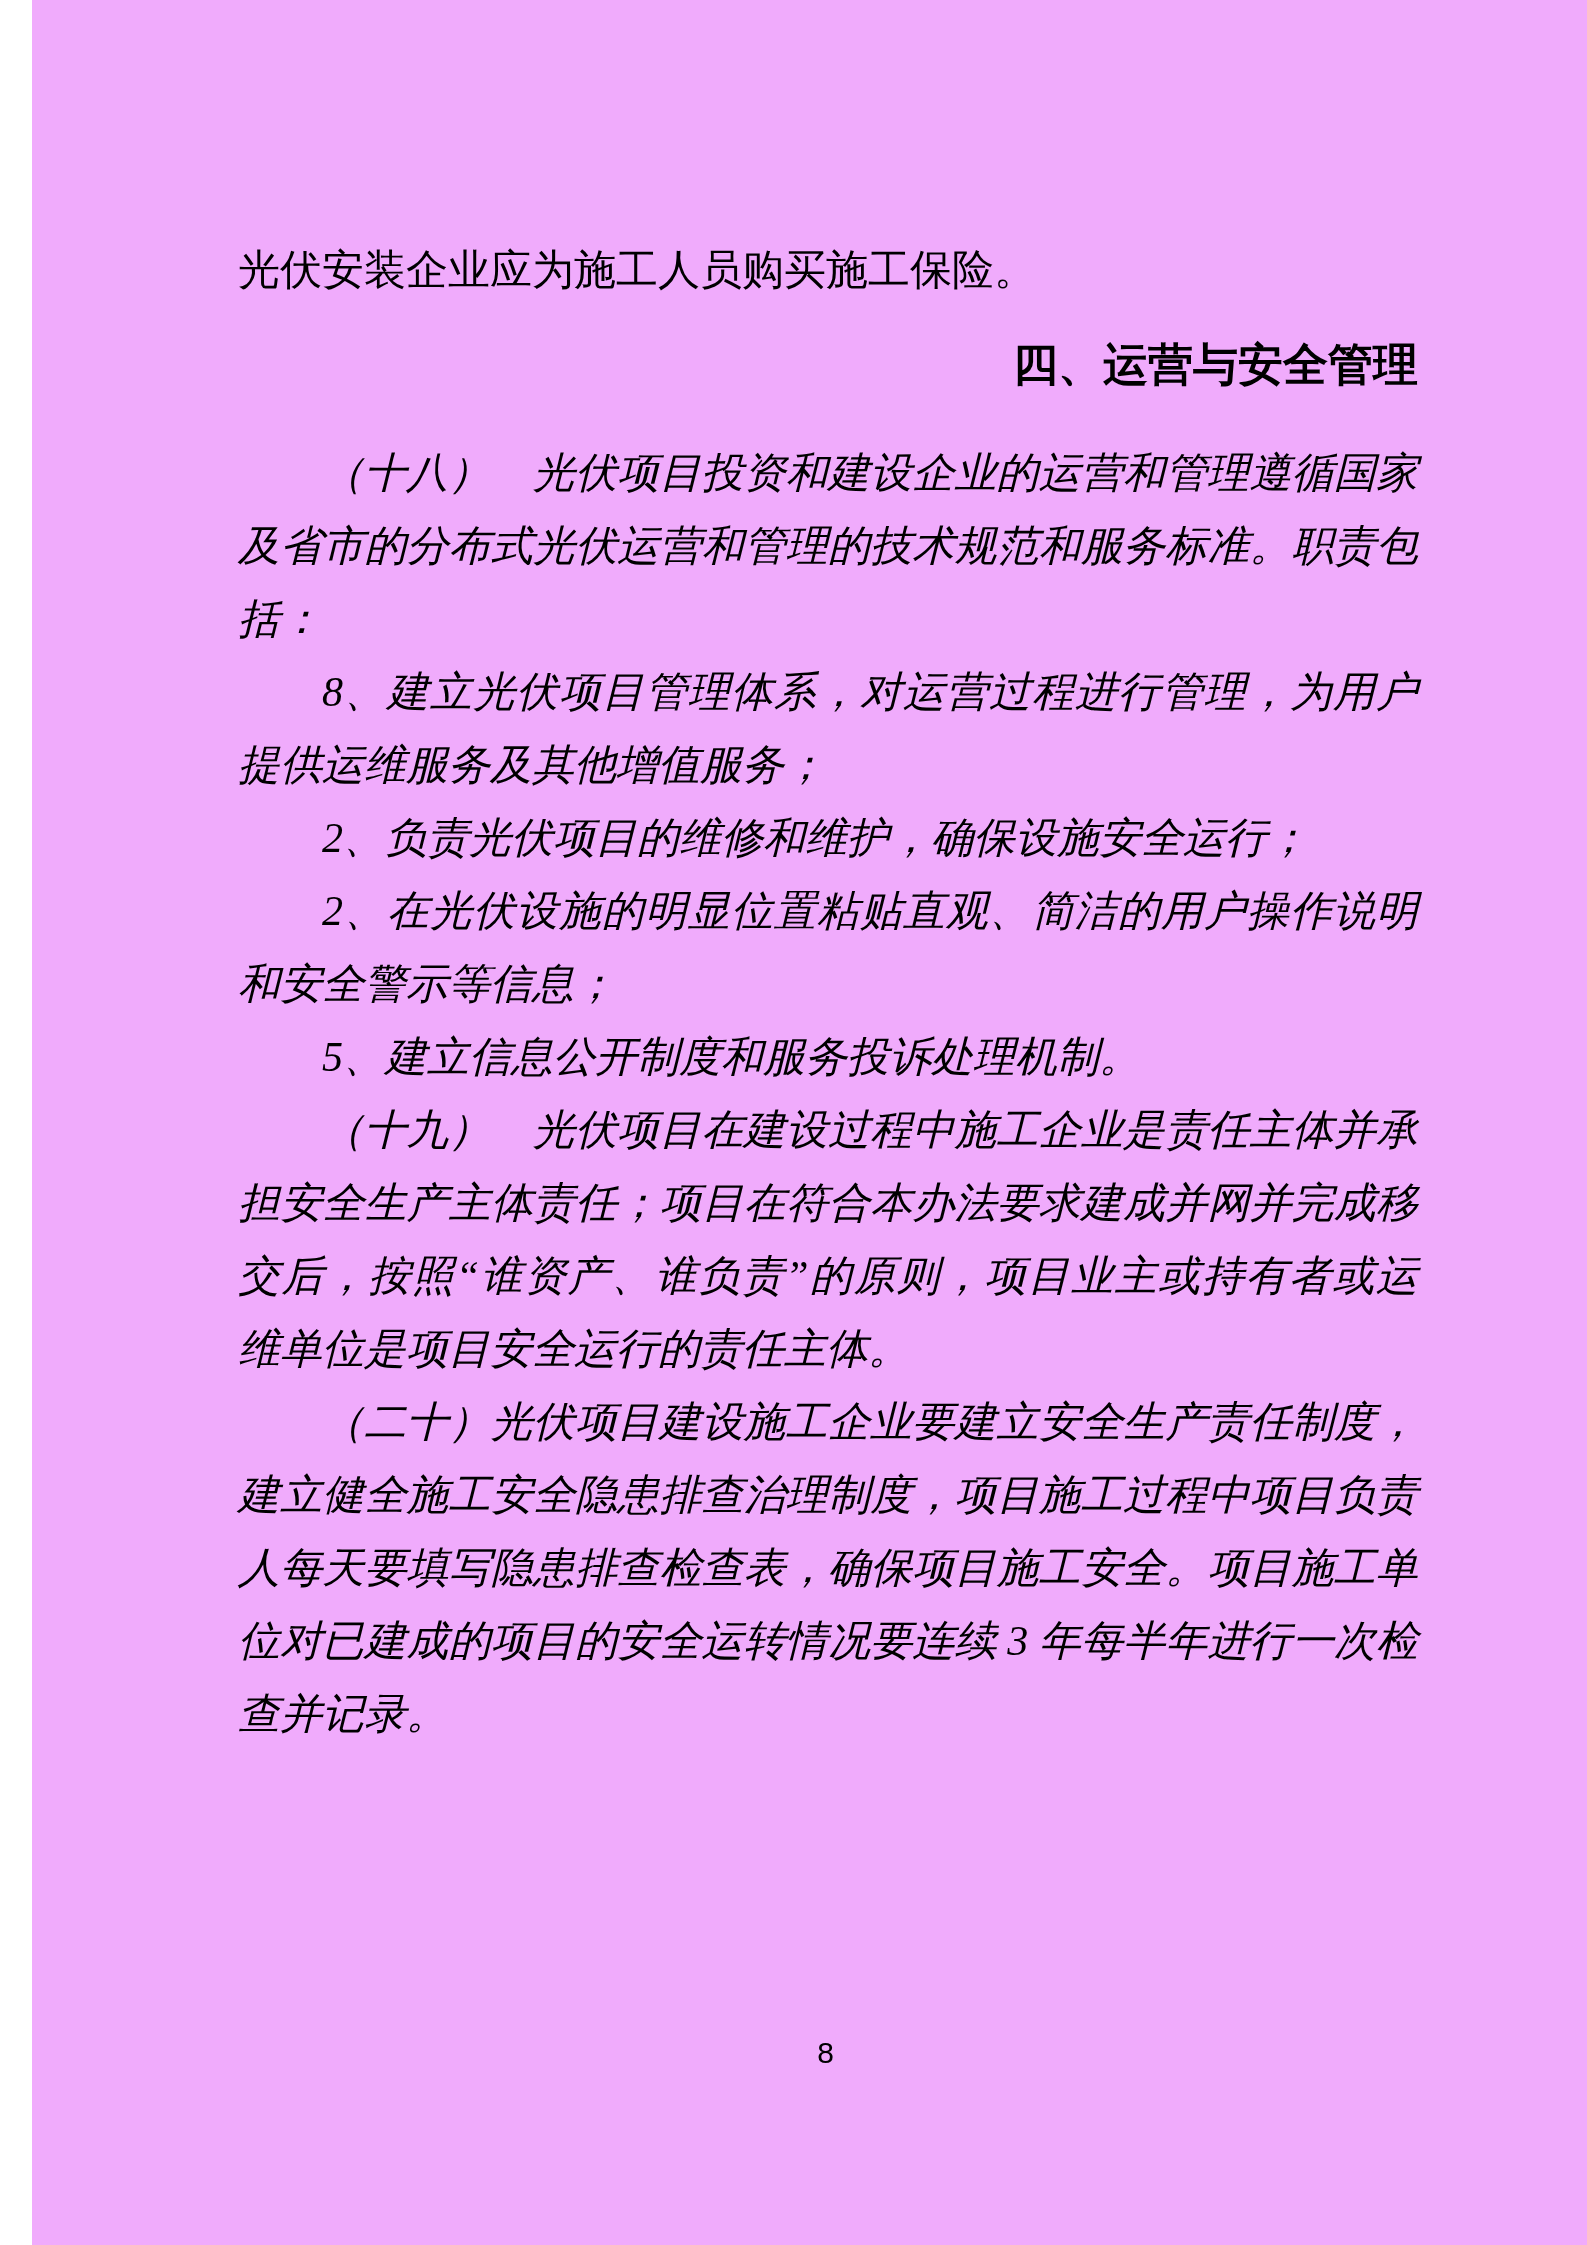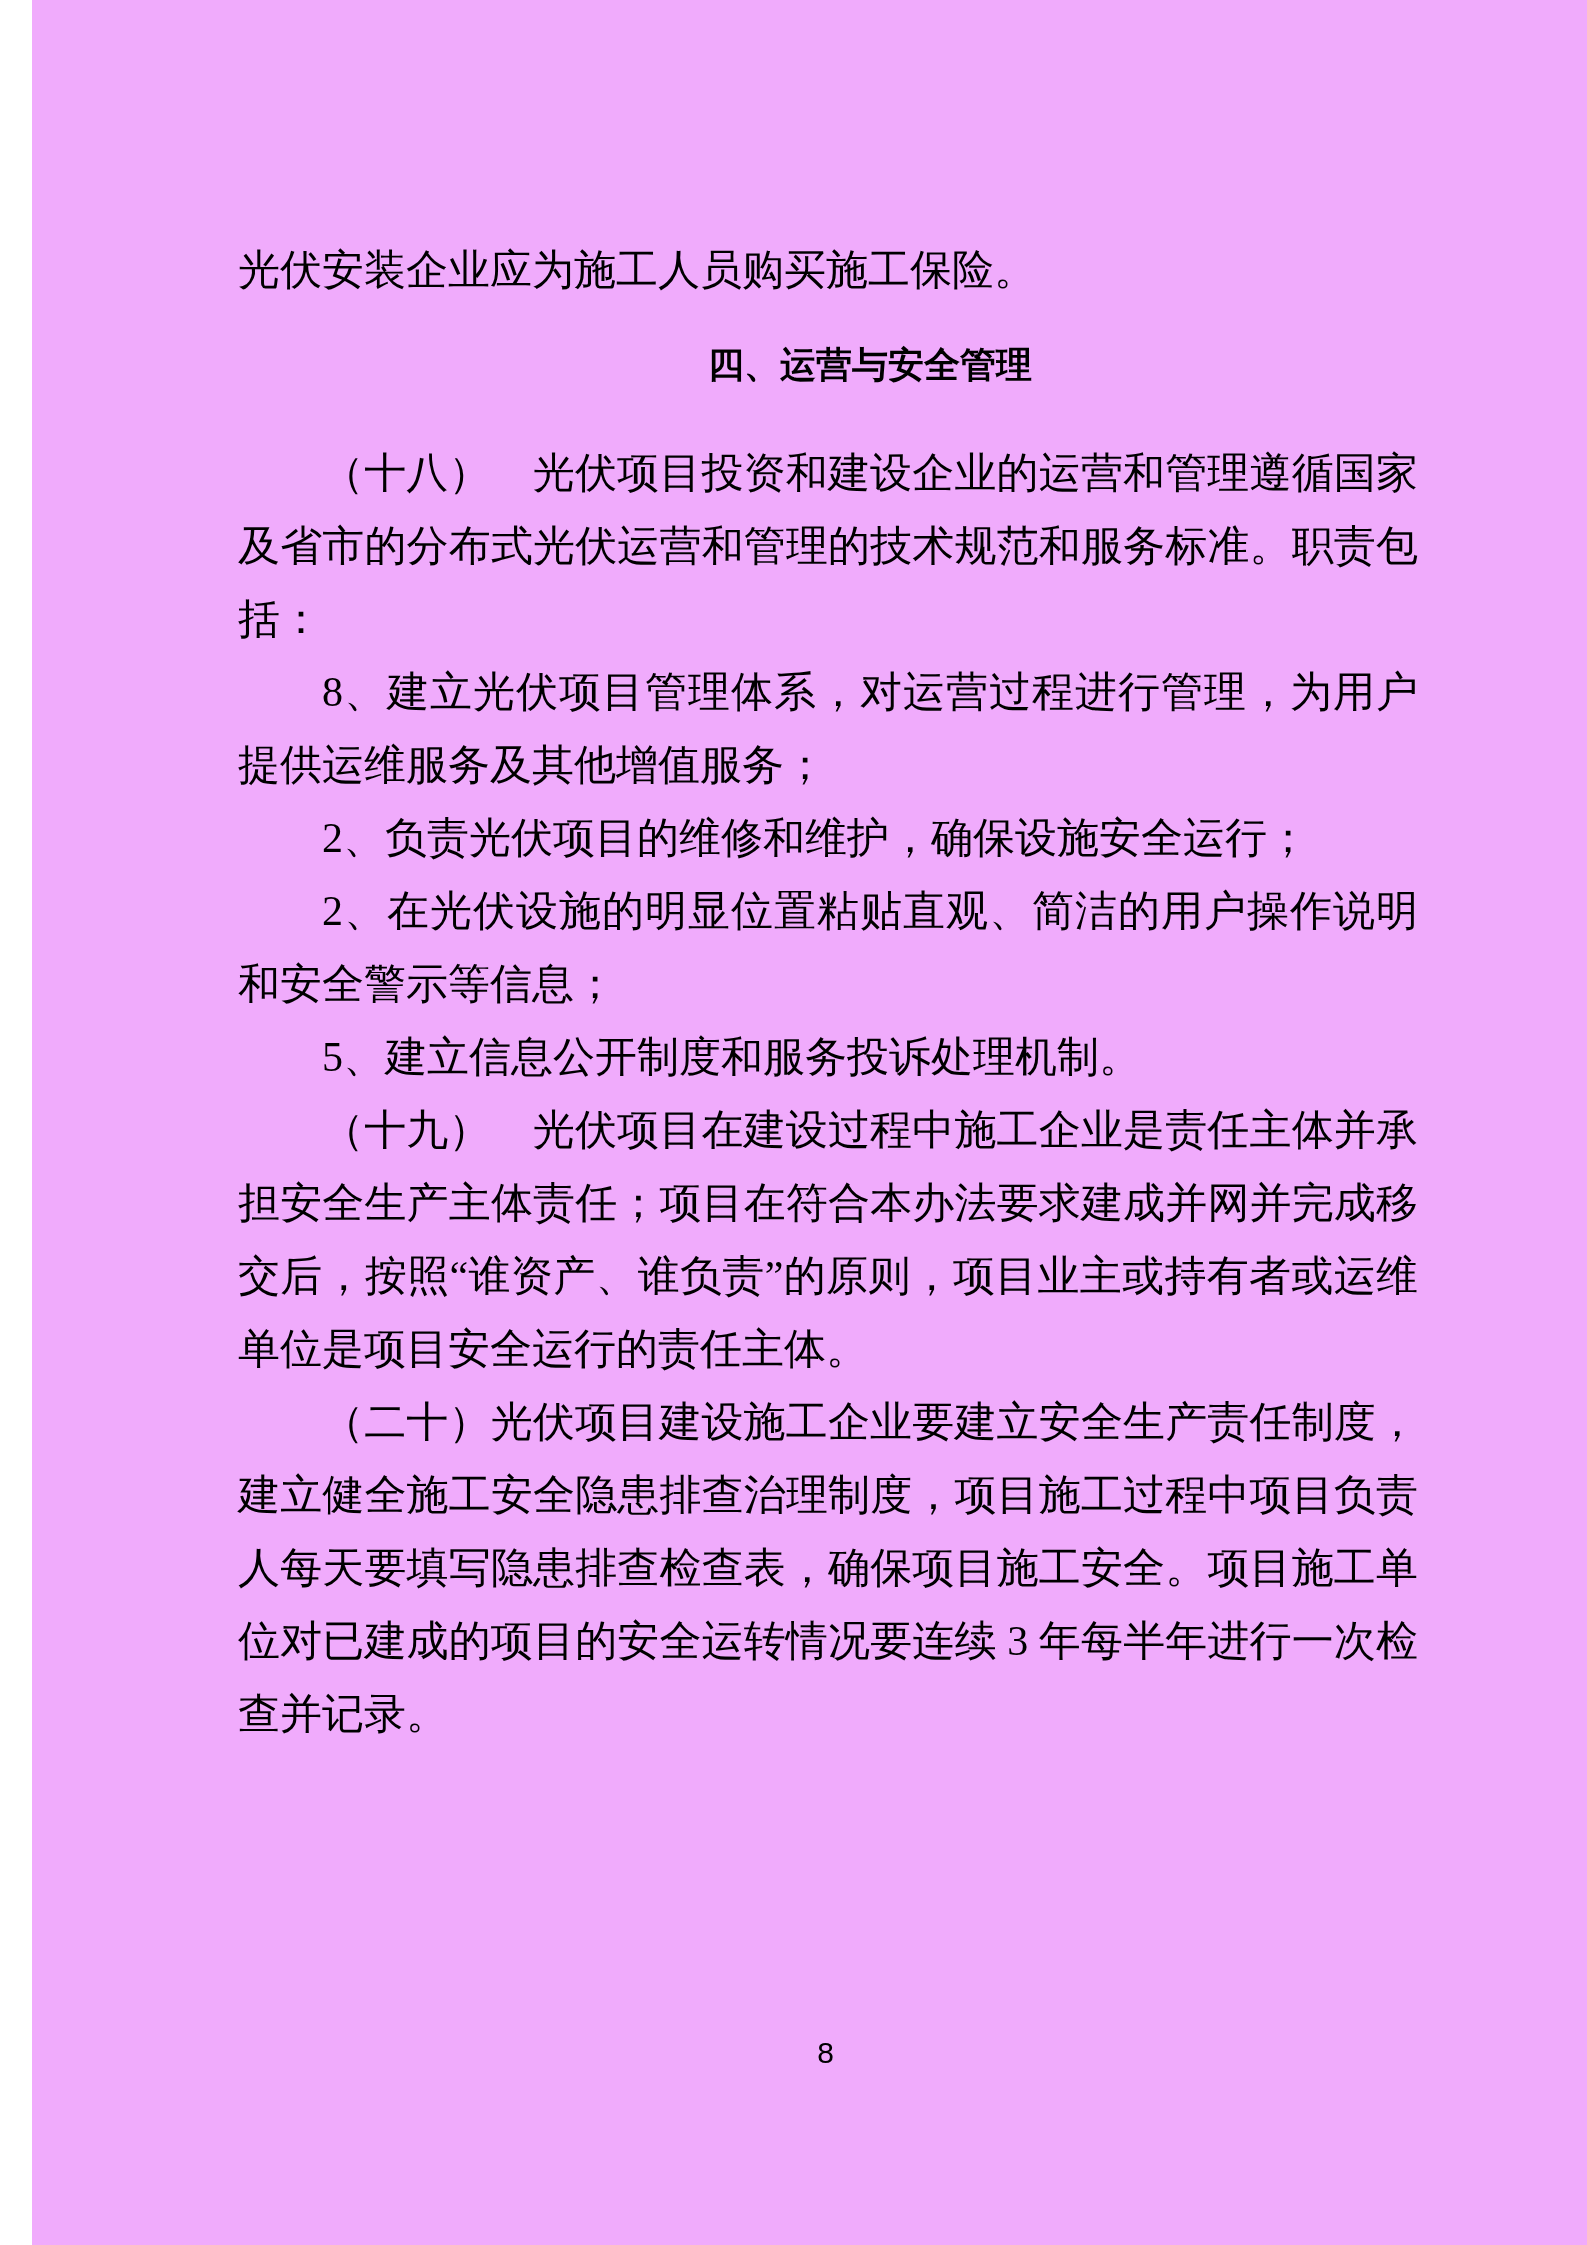--- a/index.html
+++ b/index.html
@@ -26,30 +26,31 @@
   .para {
     margin: 0;
     font-size: 42px;
     line-height: 73px;
     text-align: justify;
     color: #000000;
     word-break: break-all;
   }
   .indent {
     text-indent: 84px;
+    font-style: italic;
   }
   .section-heading {
     margin: 28px 0 42px 0;
     text-indent: 84px;
     font-family: "Liberation Sans", "DejaVu Sans", sans-serif;
     font-weight: bold;
-    font-size: 36px;
+    font-size: 45px;
     line-height: 60px;
     color: #000000;
-    text-align: center;
+    text-align: right;
   }
   .page-number {
     position: absolute;
     left: 0;
     right: 0;
     top: 2036px;
     text-align: center;
     font-family: "Liberation Sans", "DejaVu Sans", sans-serif;
     font-size: 30px;
     line-height: 34px;

